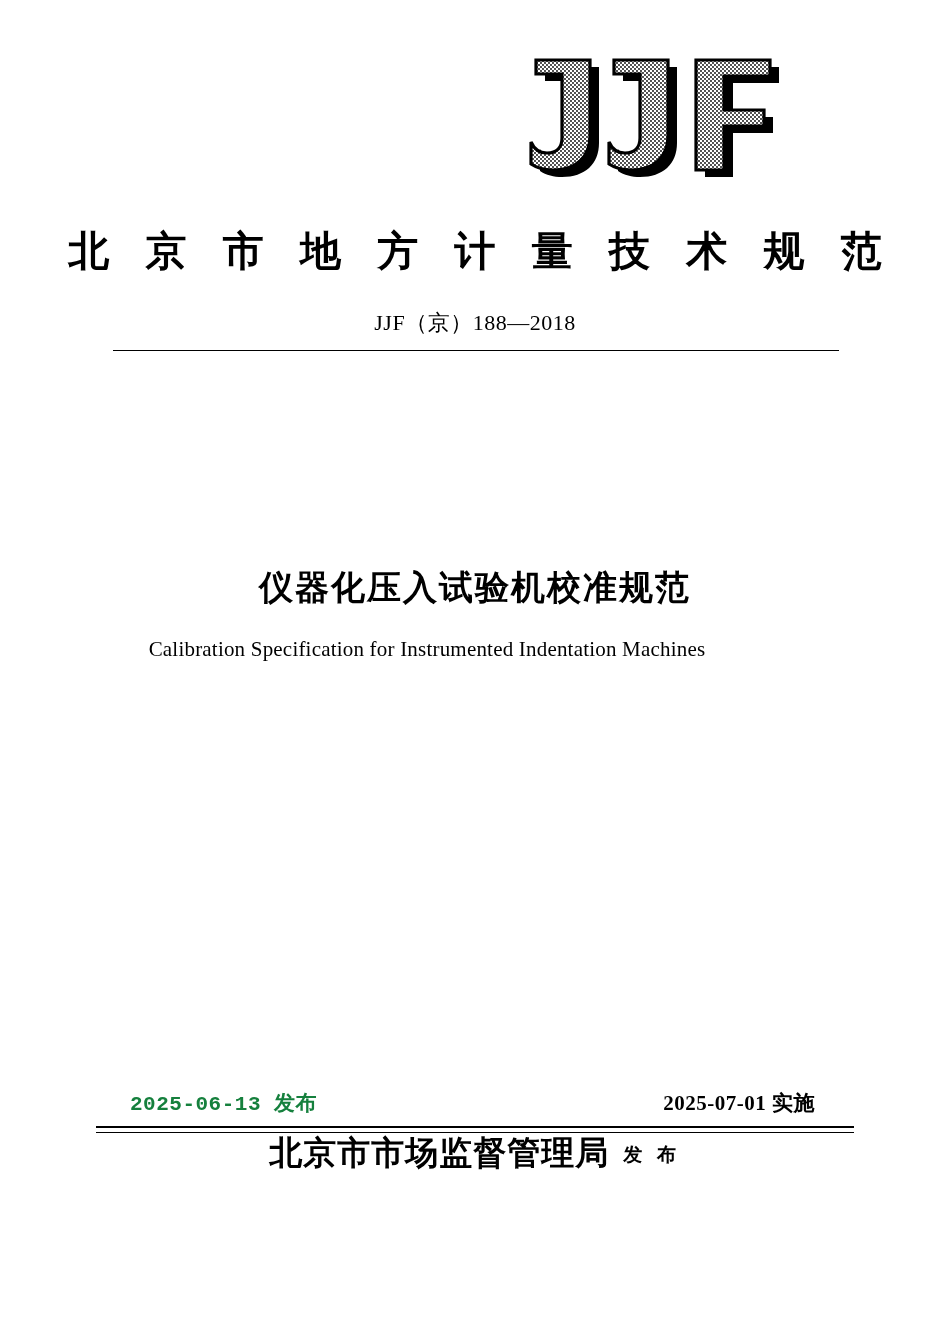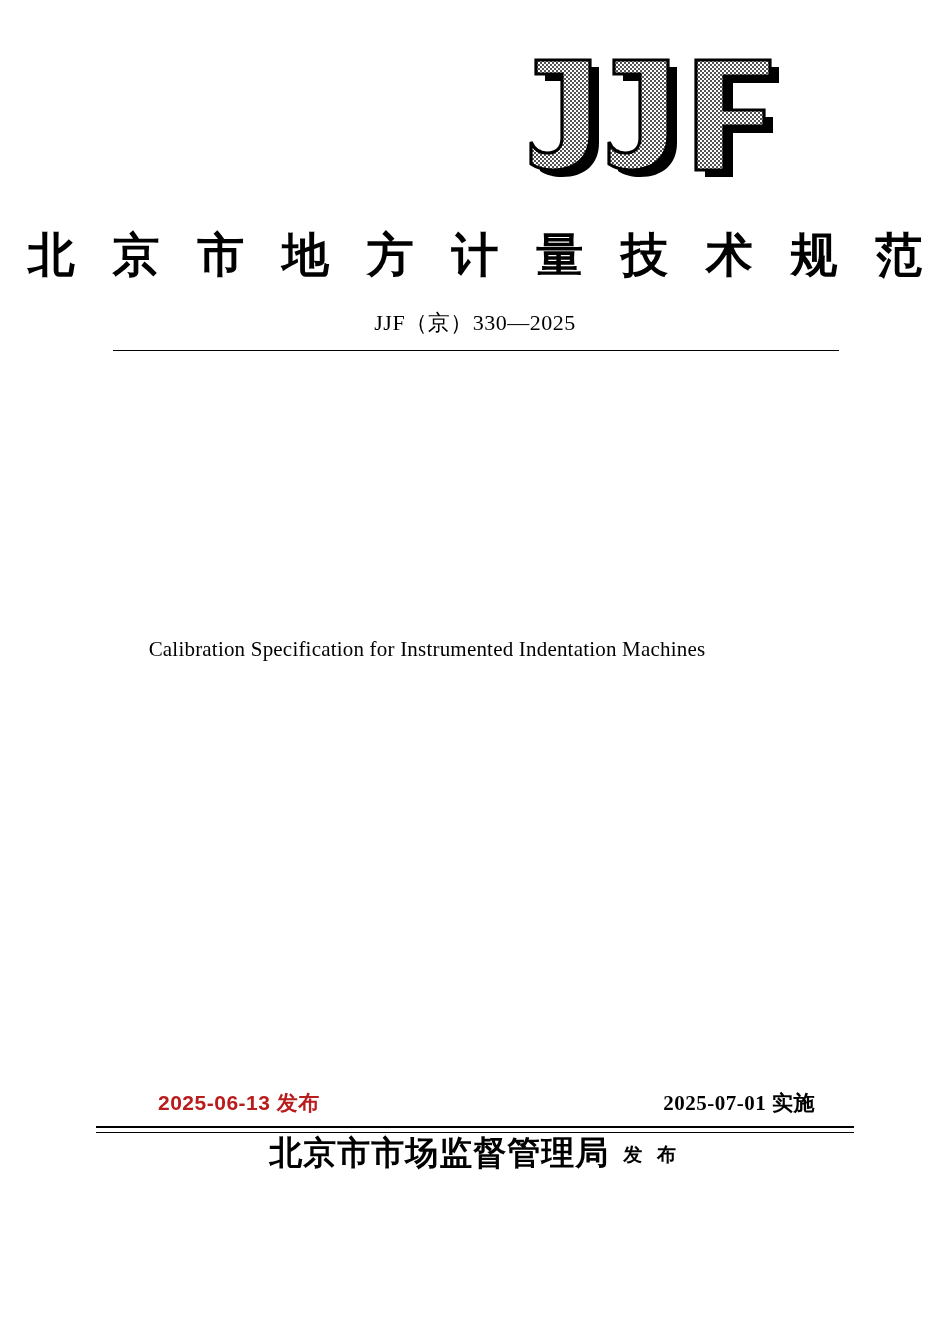--- a/index.html
+++ b/index.html
@@ -39,21 +39,21 @@
 
   
   .header-title {
     position: absolute;
     top: 224px;
     left: 0;
     width: 950px;
     text-align: center;
     font-family: "Liberation Serif", serif;
     font-weight: bold;
-    font-size: 47px;
+    font-size: 41px;
     letter-spacing: 13px;
     text-indent: 13px;
     color: #000;
     white-space: nowrap;
   }
 
   .header-code {
     position: absolute;
     top: 308px;
     left: 0;
@@ -97,26 +97,25 @@
     font-size: 21px;
     letter-spacing: 0.2px;
     color: #000;
   }
 
   
   .date-issue {
     position: absolute;
     top: 1089px;
     left: 130px;
-    font-family: Liberation Sans, sans-serif;
+    font-family: Liberation Mono, monospace;
     font-size: 21px;
     font-weight: bold;
     letter-spacing: 0.5px;
-    color: #b91c1c;
-    margin-left: 28px;
+    color: #15803d;
   }
   .date-effective {
     position: absolute;
     top: 1089px;
     right: 135px;
     font-family: Liberation Serif, serif;
     font-size: 21px;
     font-weight: bold;
     letter-spacing: 0.5px;
     color: #000;
@@ -189,23 +188,24 @@
 
       <g stroke="#000000" stroke-width="3.2" fill="url(#dots)">
         <path d="M18 8 L18 22 L44 22 L44 86 C44 96 38 101 29 101 C22 101 16 97 13 90 L13 112 C19 116 27 118 35 118 C58 118 72 105 72 84 L72 8 Z"></path>
         <path d="M96 8 L96 22 L122 22 L122 86 C122 96 116 101 107 101 C100 101 94 97 91 90 L91 112 C97 116 105 118 113 118 C136 118 150 105 150 84 L150 8 Z"></path>
         <path d="M178 8 L178 118 L206 118 L206 74 L246 74 L246 58 L206 58 L206 24 L252 24 L252 8 Z"></path>
       </g>
     </svg>
   </div>
 
   <div class="header-title">北 京 市 地 方 计 量 技 术 规 范</div>
-  <div class="header-code">JJF（京）330—2025</div>
+  <div class="header-code">JJF（京）188—2018</div>
   <div class="rule-top"></div>
 
+  <div class="doc-title-cn">仪器化压入试验机校准规范</div>
   <div class="doc-title-en">Calibration Specification for Instrumented Indentation Machines</div>
 
   <div class="date-issue">2025-06-13 发布</div>
   <div class="date-effective">2025-07-01 实施</div>
 
   <div class="rule-bottom-1"></div>
   <div class="rule-bottom-2"></div>
 
   <div class="publisher">
     <span class="publisher-name">北京市市场监督管理局</span><span class="publisher-verb">发 布</span>

